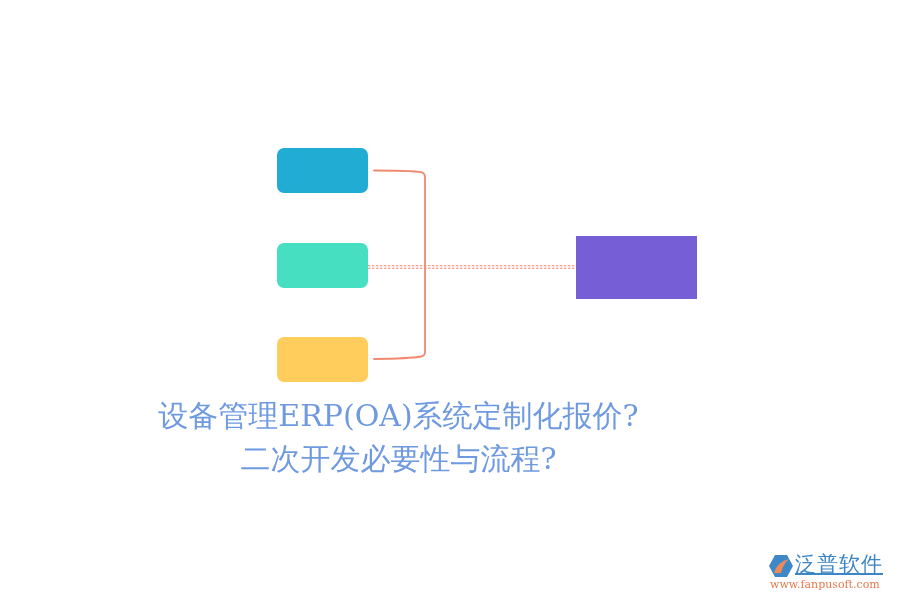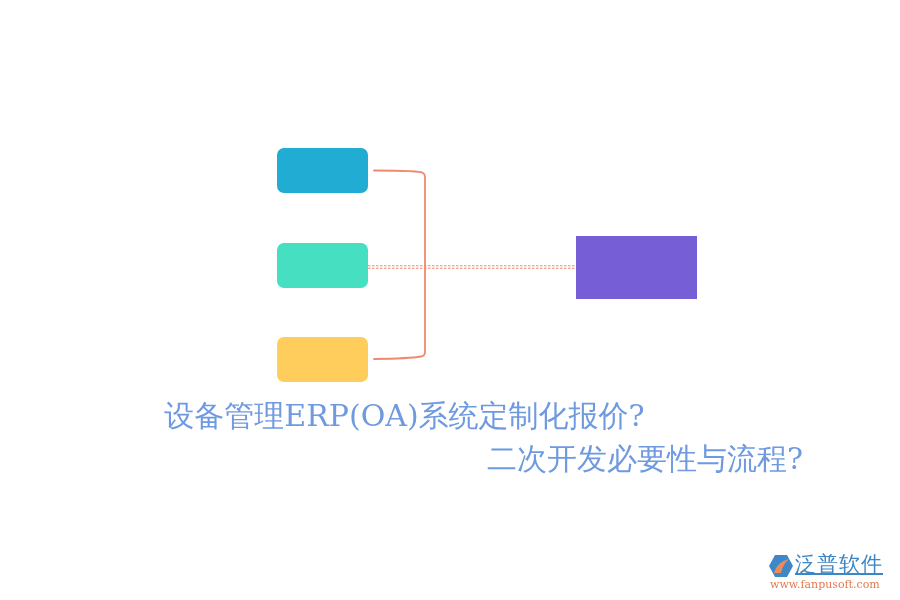--- a/index.html
+++ b/index.html
@@ -33,24 +33,23 @@
 
     .title {
       position: absolute;
       left: 0;
       width: 797px;
       text-align: center;
       font-size: 30px;
       line-height: 42px;
       letter-spacing: 0px;
       white-space: nowrap;
-      padding-left: 6px;
     }
     #title-line-1 { top: 395px; }
-    #title-line-2 { top: 438px; text-align: right; }
+    #title-line-2 { top: 438px; }
 
     .logo {
       position: absolute;
       left: 768px;
       top: 552px;
       width: 126px;
       height: 42px;
     }
     .logo-icon {
       position: absolute;

